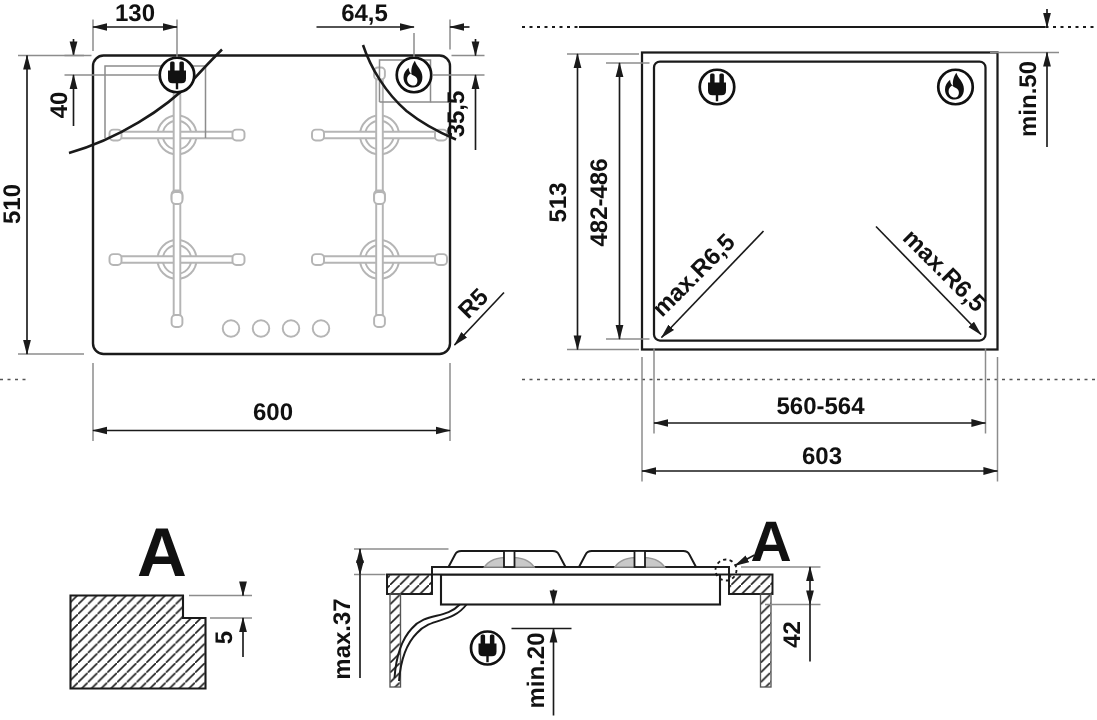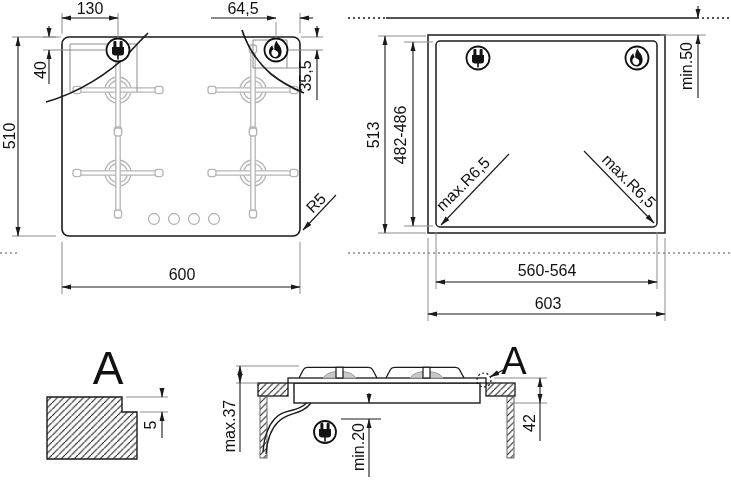--- a/index.html
+++ b/index.html
@@ -1,16 +1,16 @@
 <!DOCTYPE html>
 <html><head>
 <meta charset="utf-8">
 <style>
   html,body{margin:0;padding:0;background:#fff;}
-  .page{width:731px;height:480px;background:#fff;position:relative;overflow:hidden;}
+  .page{width:731px;height:480px;background:#fff;position:relative;overflow:hidden;font-weight:bold;}
   svg{display:block;}
   .dt{font-family:"Liberation Sans",sans-serif;font-size:16px;fill:#111;}
   .dt-big{font-family:"Liberation Sans",sans-serif;font-size:46px;fill:#111;}
   .dt-med{font-family:"Liberation Sans",sans-serif;font-size:38px;fill:#111;}
   .dim{stroke:#1a1a1a;stroke-width:1.1;fill:none;}
   .ref{stroke:#8c8c8c;stroke-width:1;fill:none;}
   .out{stroke:#1a1a1a;stroke-width:1.6;fill:#fff;}
   .thin{stroke:#1a1a1a;stroke-width:1.3;fill:none;}
   .gray{stroke:#b5b5b5;stroke-width:1.3;fill:none;}
   .grayf{stroke:#b5b5b5;stroke-width:1.3;fill:#fff;}

